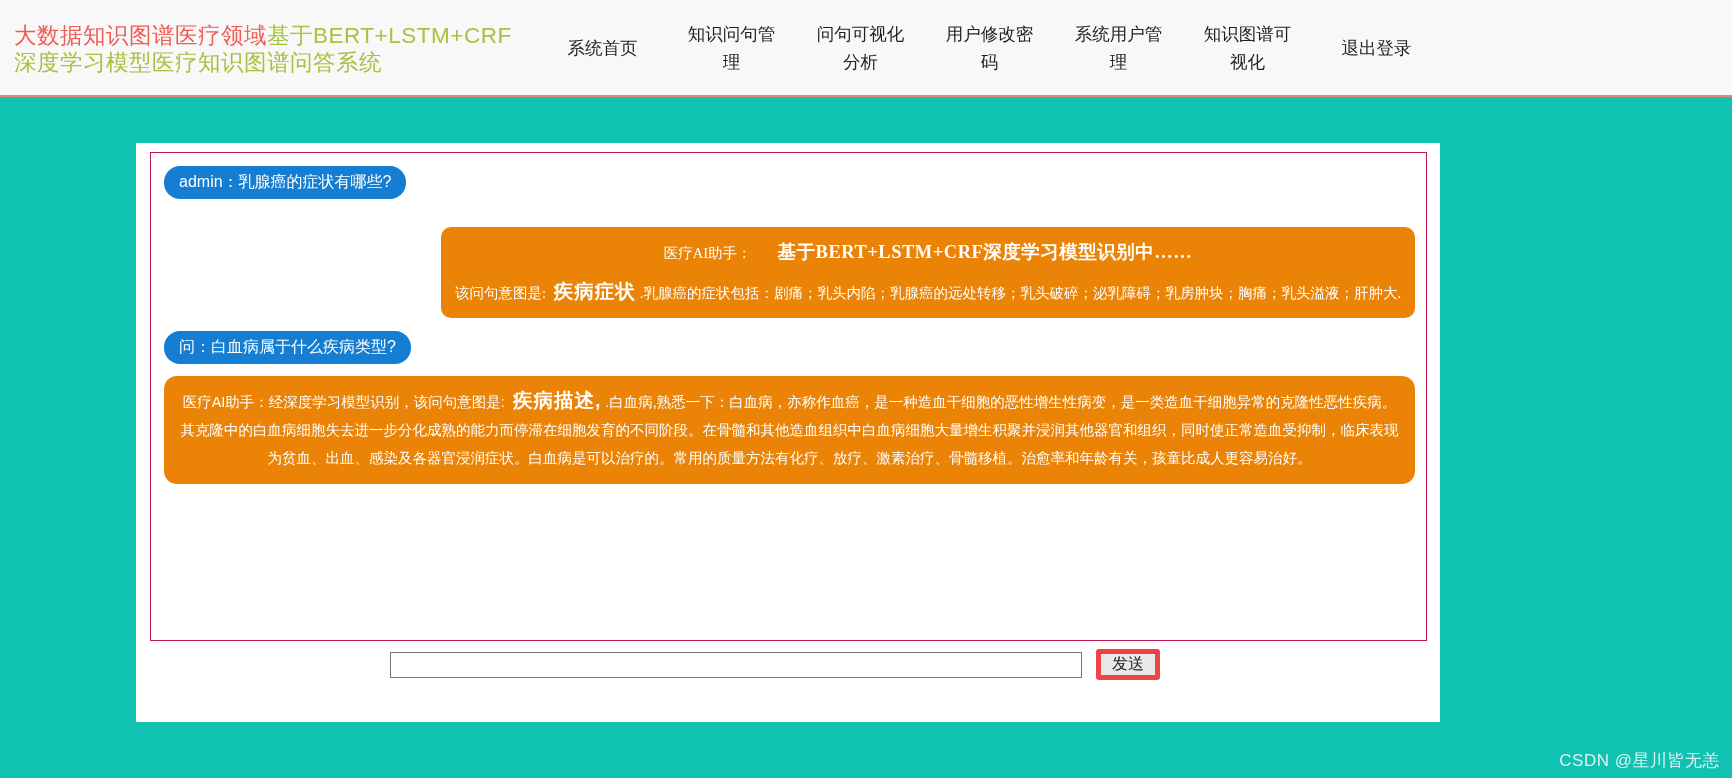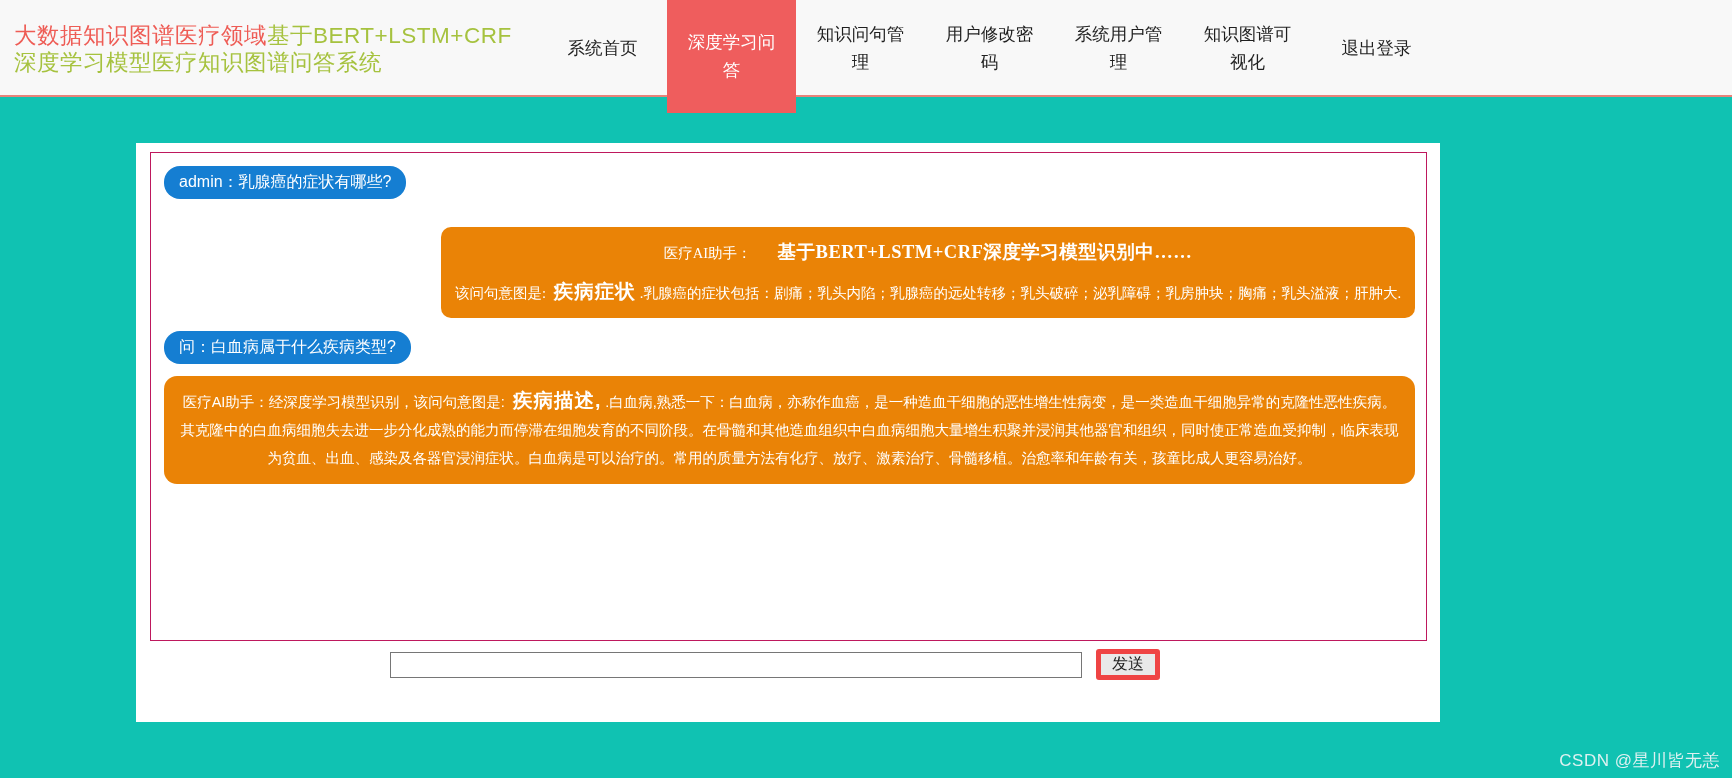--- a/index.html
+++ b/index.html
@@ -88,25 +88,25 @@
 
 <div class="header">
   <div class="logo">
     <span class="red">大数据知识图谱医疗领域</span><span class="green">基于BERT+LSTM+CRF深度学习模型医疗知识图谱问答系统</span>
   </div>
 
   <div class="nav">
     <div class="nav-item">
       <span>系统首页</span>
     </div>
-    <div class="nav-item active">
-      <span>深度学习问答</span>
+    <div class="nav-item">
+      <span>知识问句管理</span>
     </div>
     <div class="nav-item">
-      <span>知识问句管理</span>
+      <span>问句可视化分析</span>
     </div>
     <div class="nav-item">
       <span>用户修改密码</span>
     </div>
     <div class="nav-item">
       <span>系统用户管理</span>
     </div>
     <div class="nav-item">
       <span>知识图谱可视化</span>
     </div>

